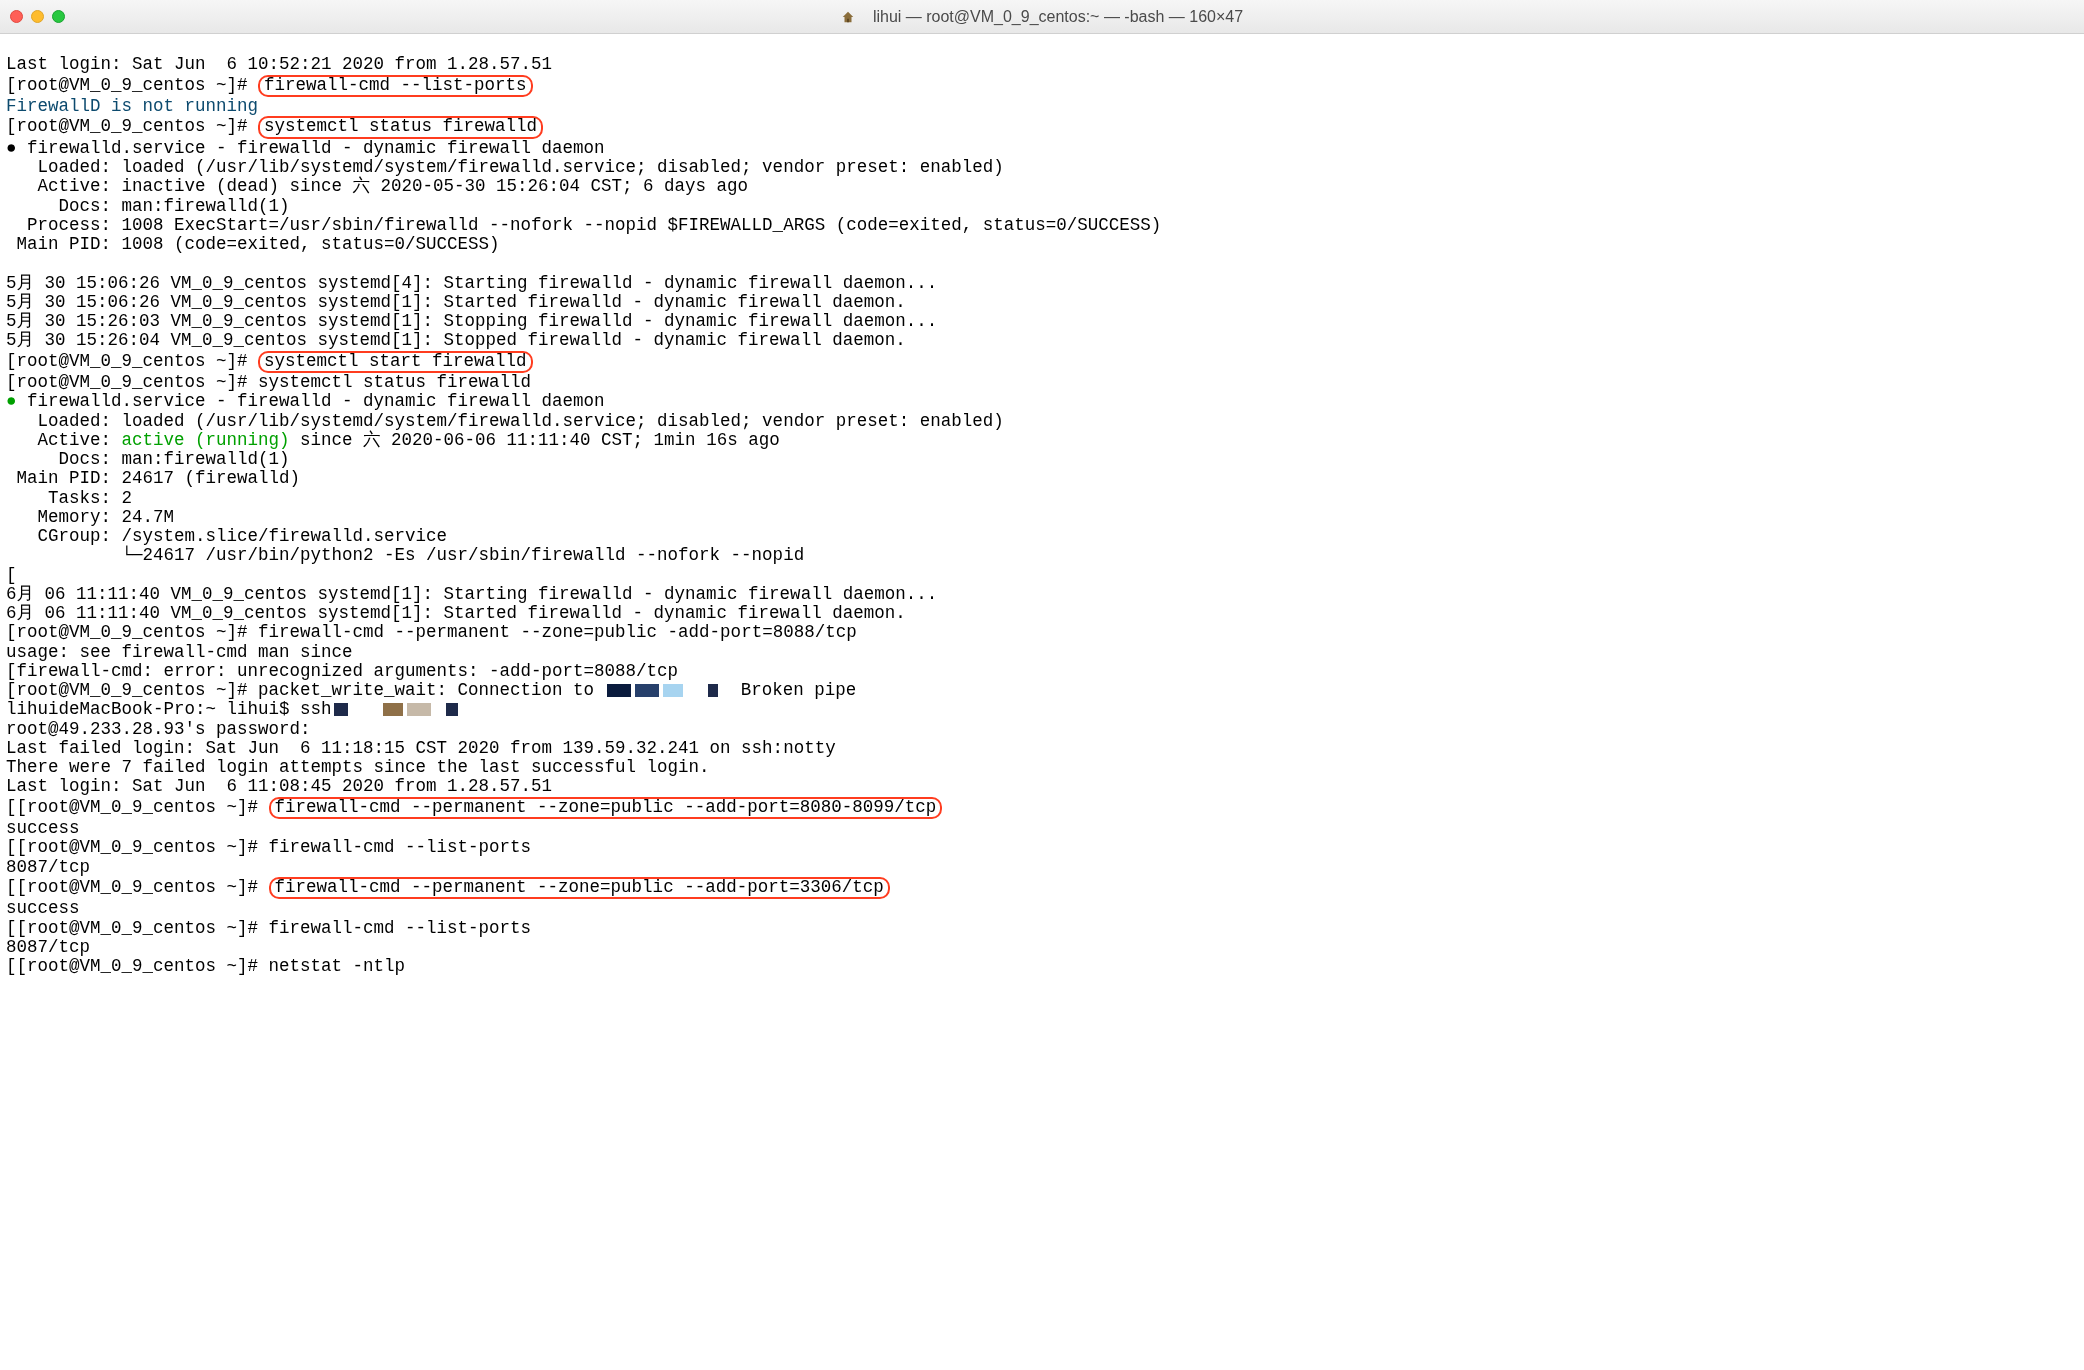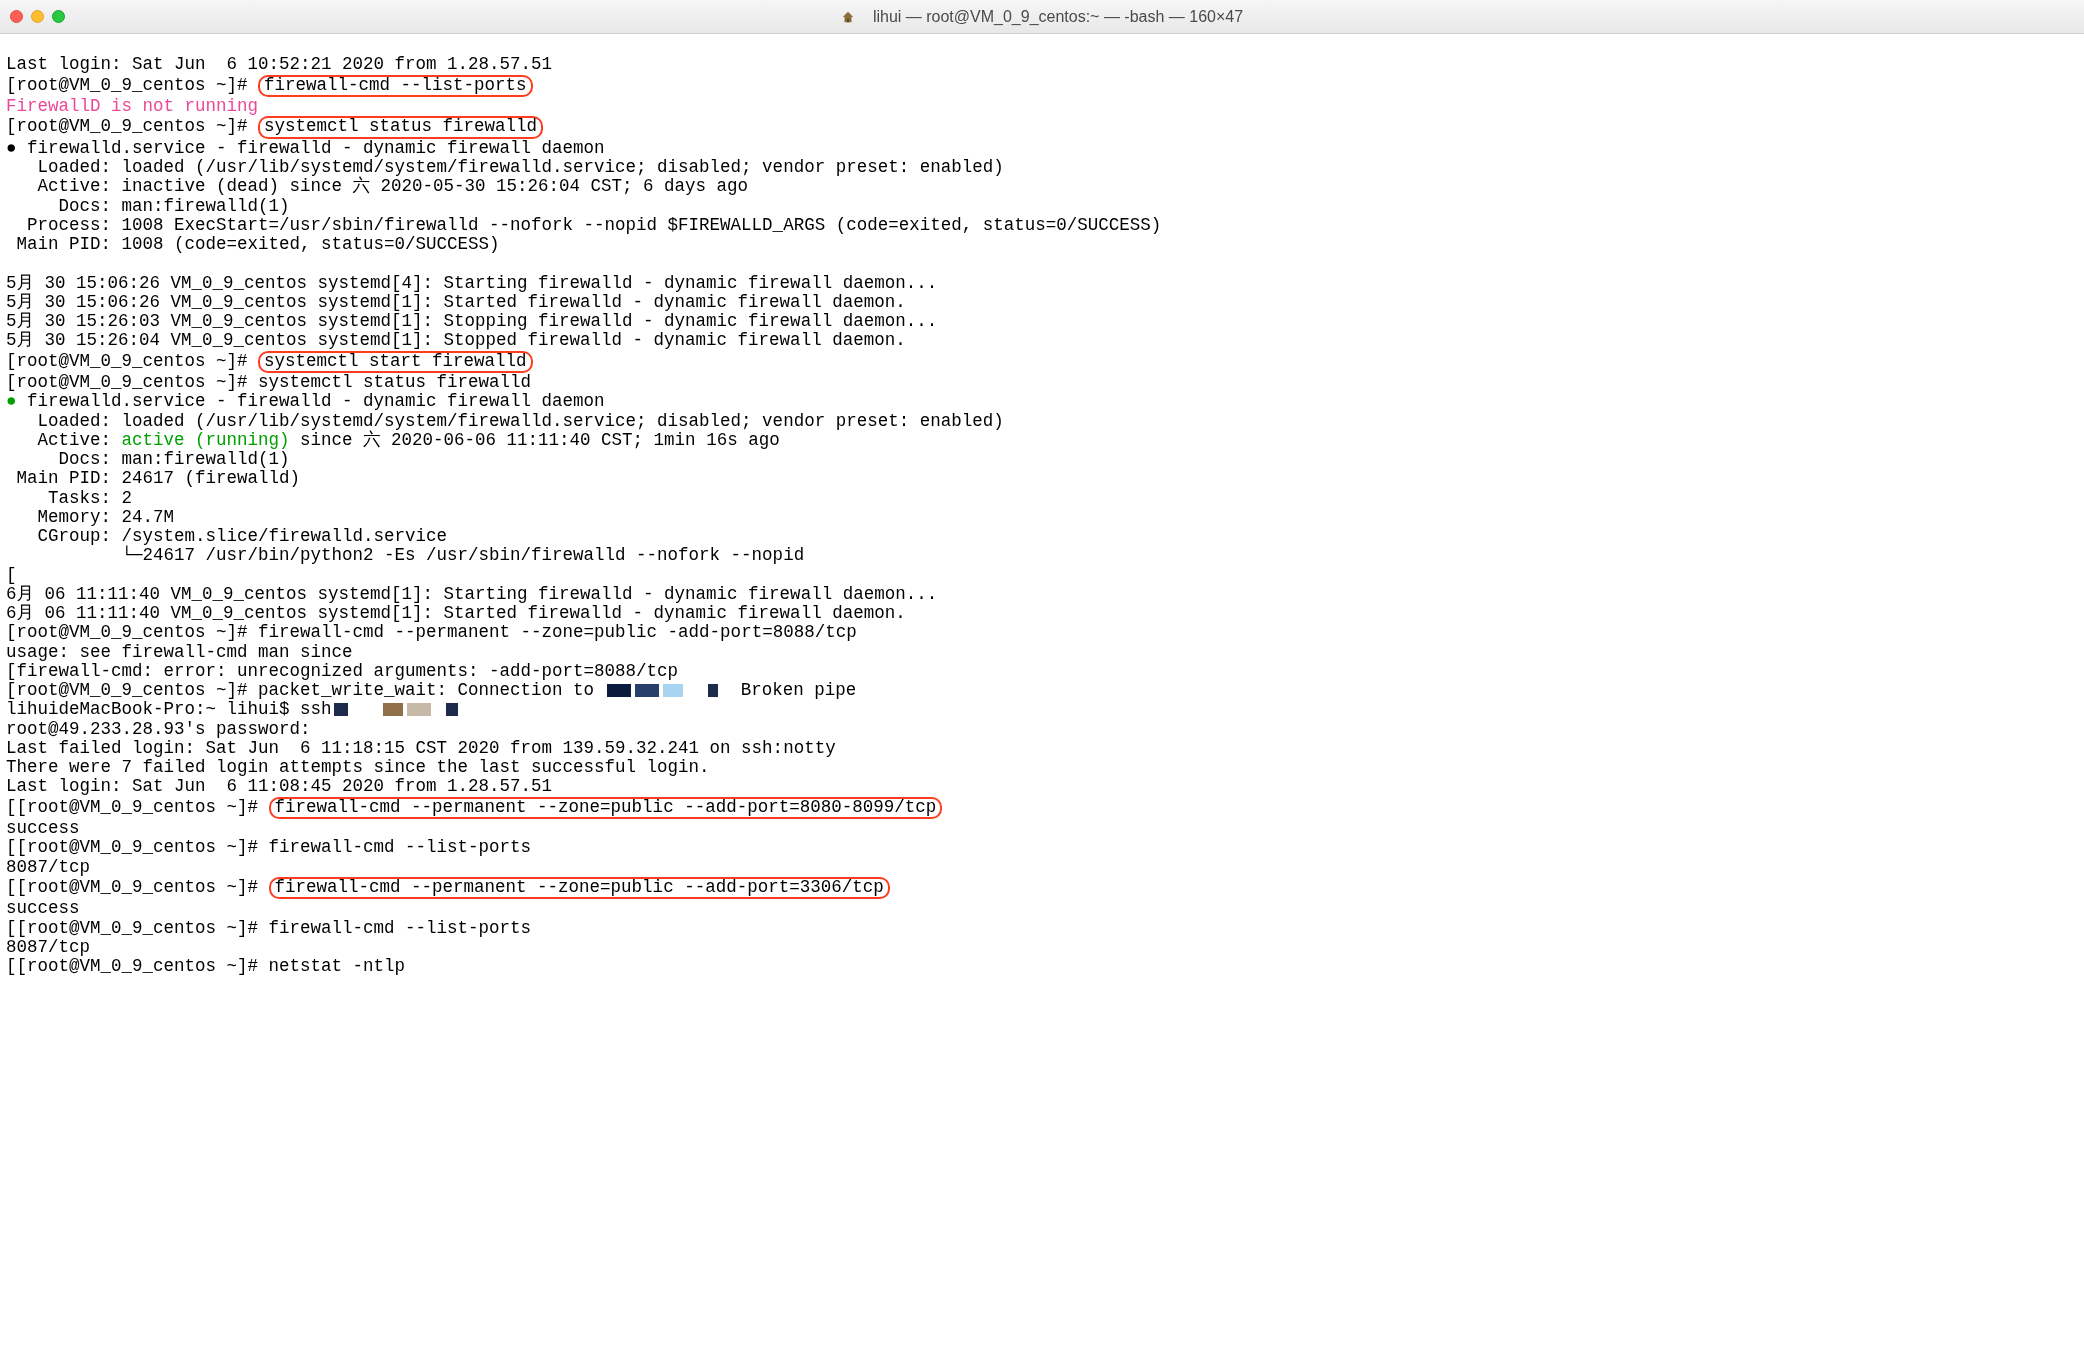--- a/index.html
+++ b/index.html
@@ -48,21 +48,21 @@
   .home-icon {
     width: 14px;
     height: 14px;
     display: inline-flex;
   }
   .terminal {
     padding: 2px 6px;
     white-space: pre;
     letter-spacing: 0;
   }
-  .red-text { color: #ec4899; text-align: center; }
+  .red-text { color: #0c4a6e; text-align: center; }
   .green-text { color: #00a000; font-weight: normal; }
   .black-dot::before {
     content: "●";
     color: #000;
     margin-right: 0;
   }
   .green-dot::before {
     content: "●";
     color: #00a000;
     margin-right: 0;

